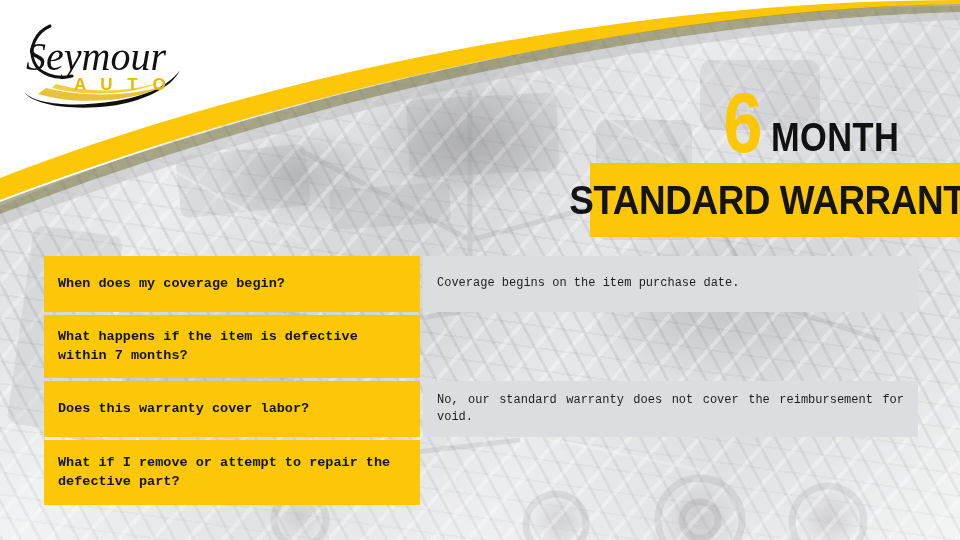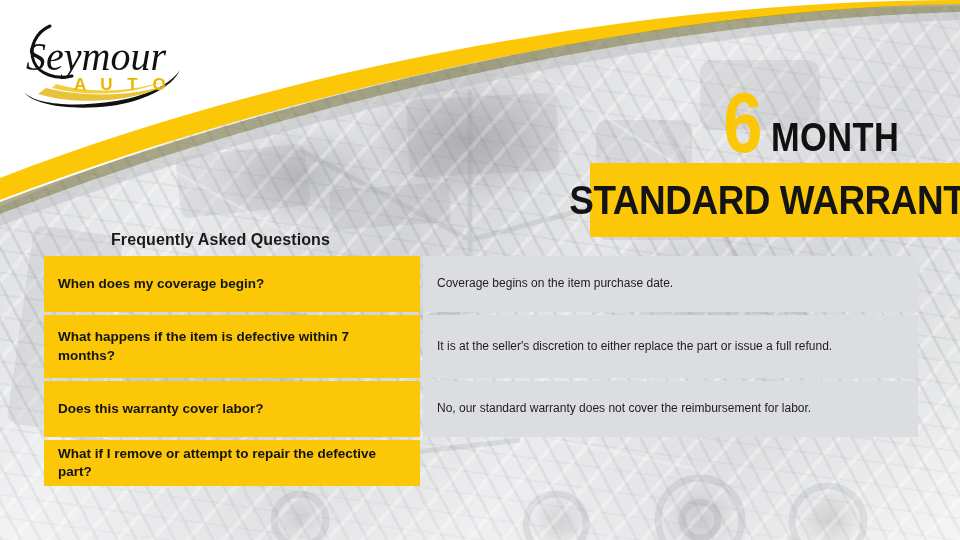--- a/index.html
+++ b/index.html
@@ -79,36 +79,36 @@
   .faq-heading{
     position:absolute;left:111px;top:231px;
     font-size:16px;font-weight:bold;color:#1a1a1a;letter-spacing:.1px;
   }
 
   
   .faq-table{
     position:absolute;left:44px;top:256px;width:874px;
     display:flex;flex-direction:column;gap:3px;
   }
-  .faq-row{display:flex;gap:3px;}
+  .faq-row{display:flex;gap:3px;font-family:Liberation Mono, monospace;}
   .faq-q{
     width:376px;box-sizing:border-box;background:#FBC707;
     padding:10px 14px;display:flex;align-items:center;
     font-size:13.5px;font-weight:bold;color:#141414;line-height:1.35;
   }
   .faq-a{
     width:495px;box-sizing:border-box;background:#dcdde0;
     padding:10px 14px;display:flex;align-items:center;
     font-size:12px;color:#1d1d1d;line-height:1.45;text-align:justify;
     text-justify:inter-word;
   }
   .r1 .faq-q,.r1 .faq-a{height:56px;}
   .r2 .faq-q,.r2 .faq-a{height:63px;}
   .r3 .faq-q,.r3 .faq-a{height:56px;}
-  .r4 .faq-q,.r4 .faq-a{height:46px;}
+  .r4 .faq-q,.r4 .faq-a{height:65px;}
 </style>
 </head>
 <body>
 
 <div class="slide">
 
   <div class="bg-photo"></div>
 
   <svg class="bg-detail" width="960" height="540" viewBox="0 0 960 540">
     <g fill="#8e8f93" opacity="0.30">
@@ -162,37 +162,35 @@
 
   <div class="six-month">
     <div class="six">6</div>
     <div class="month">MONTH</div>
   </div>
 
   <div class="warranty-band">
     <span>STANDARD WARRANTY</span>
   </div>
 
-  <div class="faq-heading">Frequently Asked Questions</div>
 
   <div class="faq-table">
 
     <div class="faq-row r1">
       <div class="faq-q">When does my coverage begin?</div>
       <div class="faq-a">Coverage begins on the item purchase date.</div>
     </div>
 
     <div class="faq-row r2">
       <div class="faq-q">What happens if the item is defective within 7 months?</div>
-      <div class="faq-a">It is at the seller's discretion to either replace the part or issue a full refund.</div>
     </div>
 
     <div class="faq-row r3">
       <div class="faq-q">Does this warranty cover labor?</div>
-      <div class="faq-a">No, our standard warranty does not cover the reimbursement for labor.</div>
+      <div class="faq-a">No, our standard warranty does not cover the reimbursement for void.</div>
     </div>
 
     <div class="faq-row r4">
       <div class="faq-q">What if I remove or attempt to repair the defective part?</div>
     </div>
 
   </div>
 
 </div>
 

